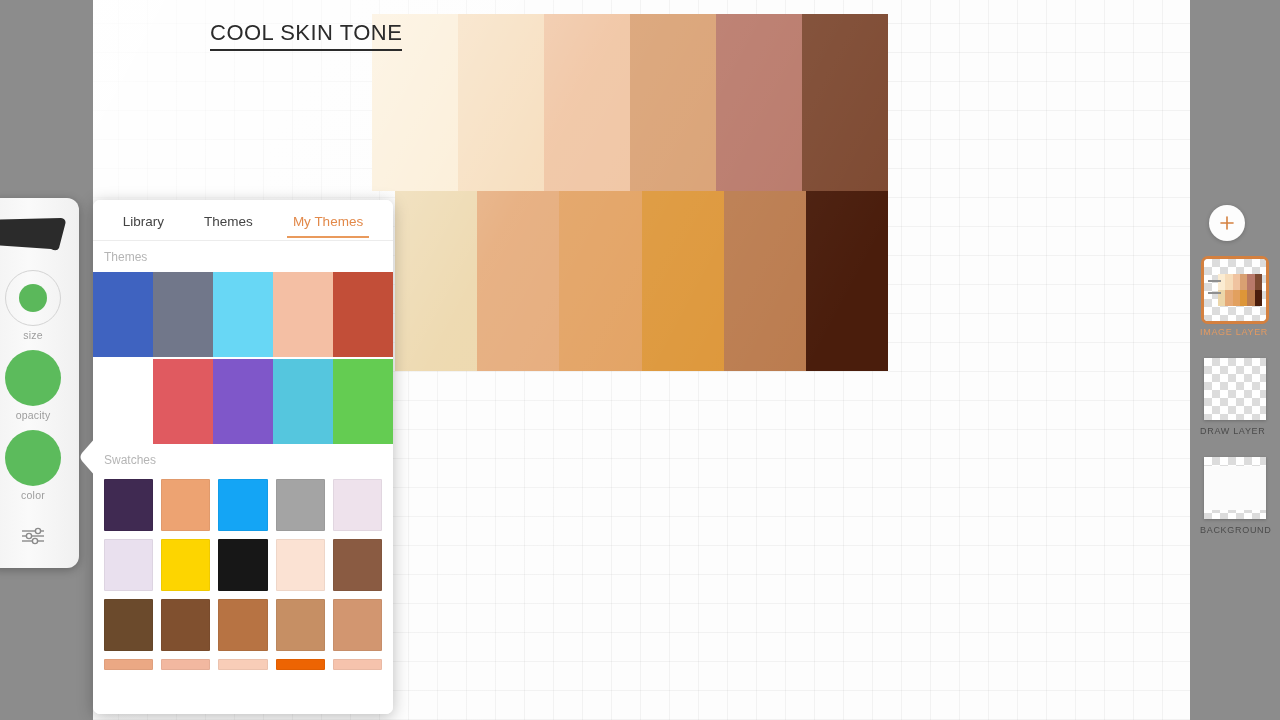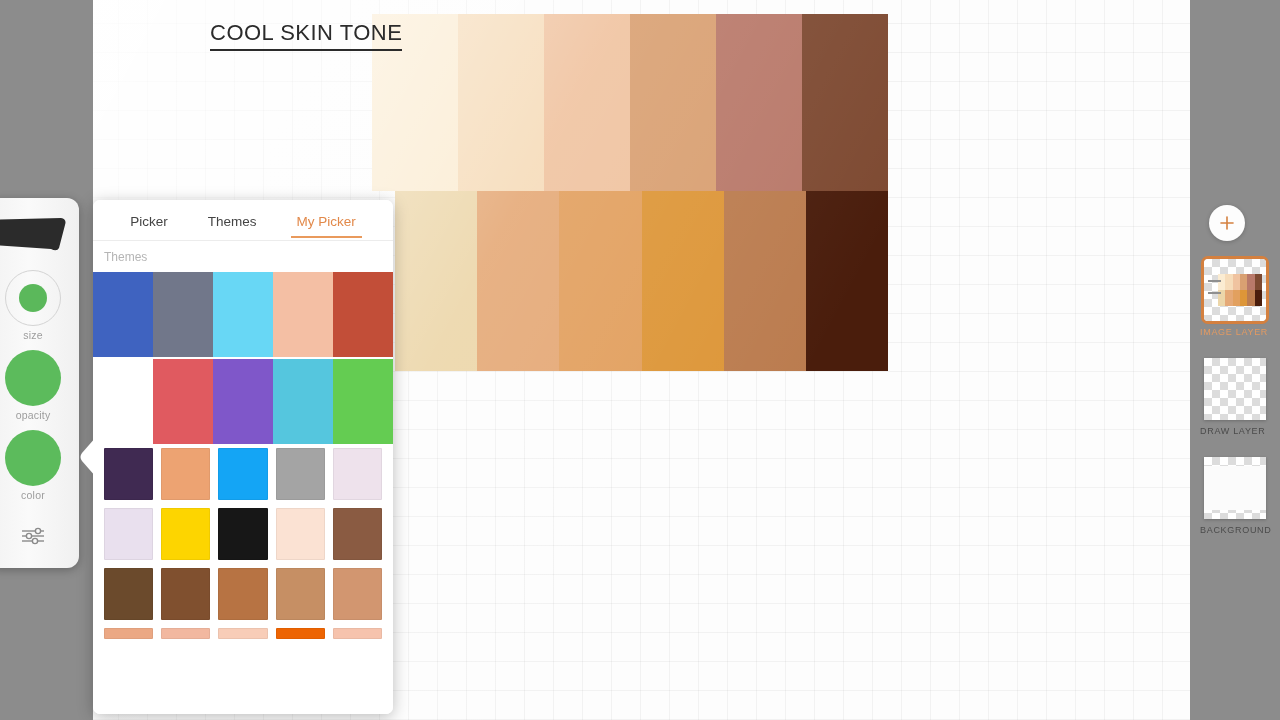--- a/index.html
+++ b/index.html
@@ -273,42 +273,43 @@
 
   <div id="popover-arrow">
     <svg width="16" height="40" viewBox="0 0 16 40">
       <path d="M16 0 L16 40 L2 24 Q -1 20 2 16 Z" fill="#ffffff"></path>
     </svg>
   </div>
 
   <div id="color-popover">
 
     <div id="tabs">
-      <div class="tab">Picker</div>
+      <div class="tab">Library</div>
       <div class="tab">Themes</div>
-      <div class="tab active">My Picker</div>
+      <div class="tab active">My Themes</div>
     </div>
 
     <div class="section-label">Themes</div>
 
     <div class="theme-strip" id="theme-row-1">
         <div class="cell" style="background: rgb(63, 99, 192);"></div>
         <div class="cell" style="background: rgb(113, 119, 138);"></div>
         <div class="cell" style="background: rgb(104, 215, 245);"></div>
         <div class="cell" style="background: rgb(244, 191, 164);"></div>
         <div class="cell" style="background: rgb(194, 78, 56);"></div>
       </div>
     <div id="theme-gap"></div>
     <div class="theme-strip" id="theme-row-2">
         <div class="cell" style="background: rgb(224, 90, 96);"></div>
         <div class="cell" style="background: rgb(127, 87, 201);"></div>
         <div class="cell" style="background: rgb(85, 198, 222);"></div>
         <div class="cell" style="background: rgb(100, 204, 82);"></div>
       </div>
 
+    <div class="section-label">Swatches</div>
 
     <div id="swatch-scroll">
         <div class="swatch-row">
           <div class="swatch" style="background: rgb(64, 42, 82);"></div>
           <div class="swatch" style="background: rgb(237, 163, 114);"></div>
           <div class="swatch" style="background: rgb(20, 165, 245);"></div>
           <div class="swatch" style="background: rgb(164, 164, 164);"></div>
           <div class="swatch" style="background: rgb(238, 226, 236);"></div>
         </div>
         <div class="swatch-row">

